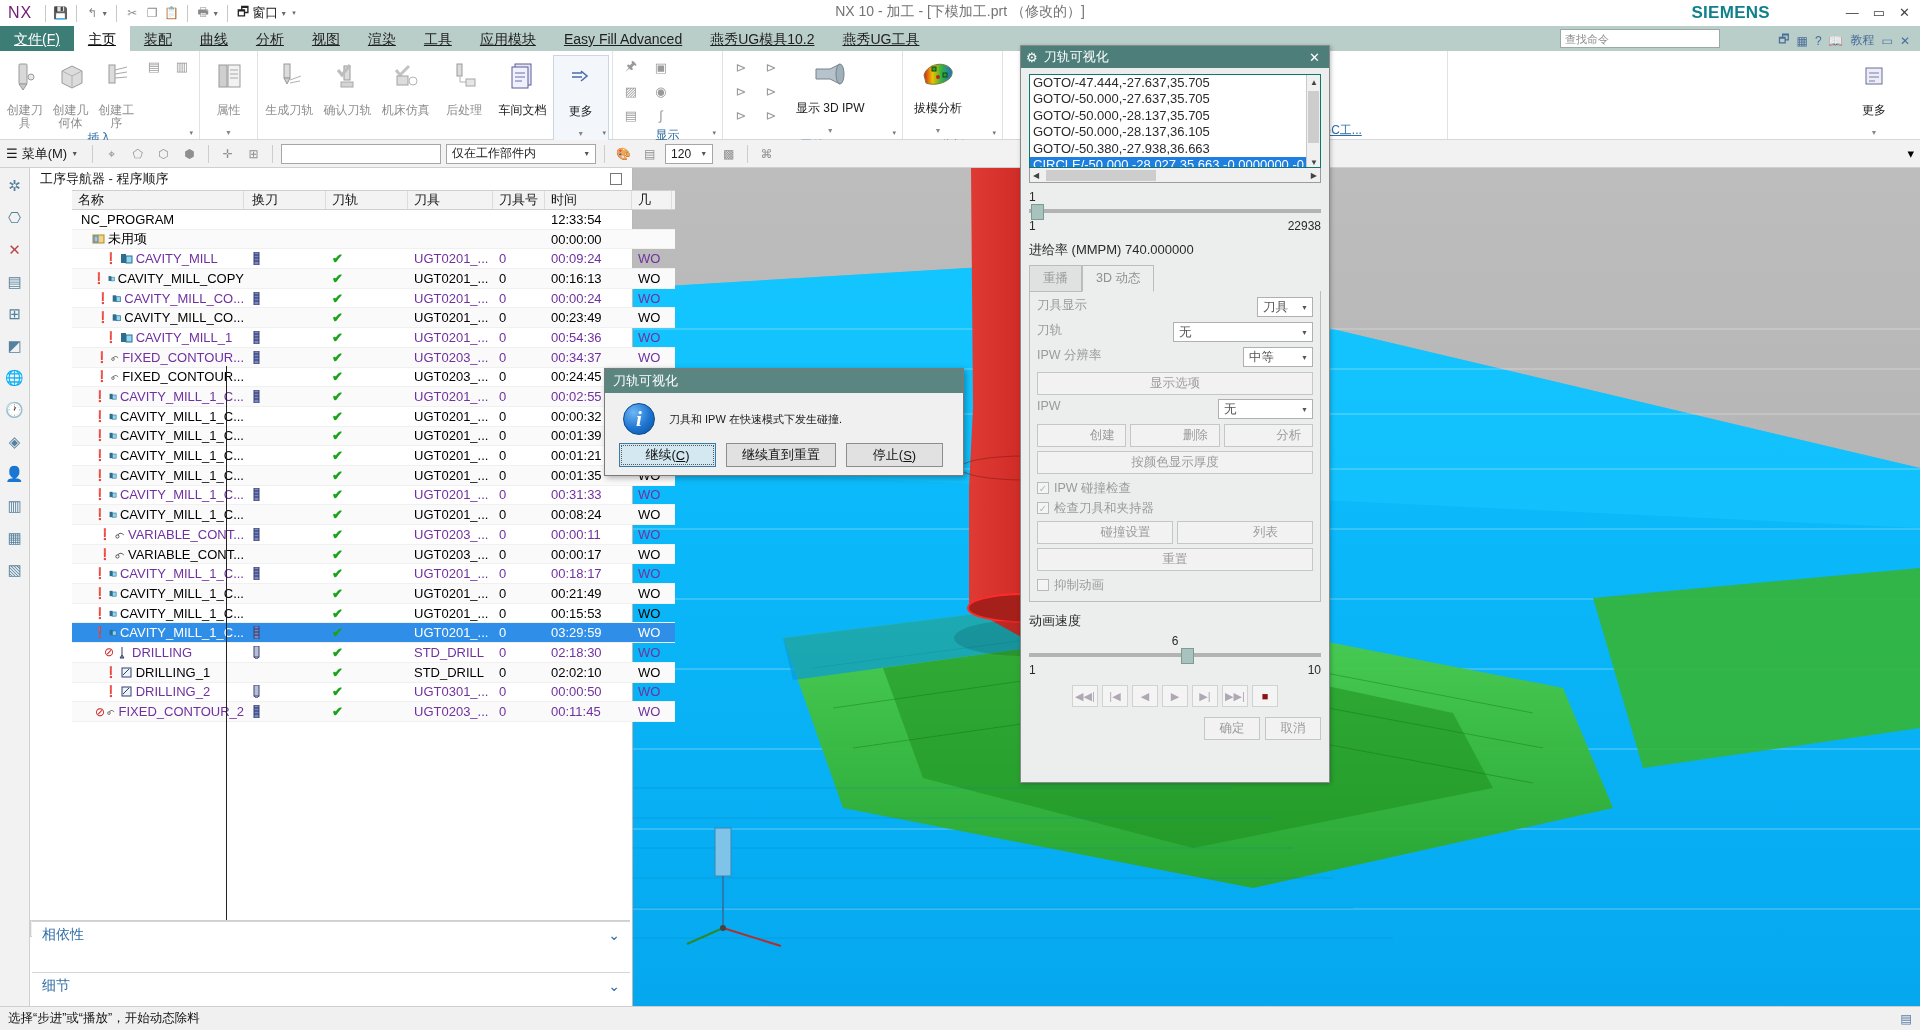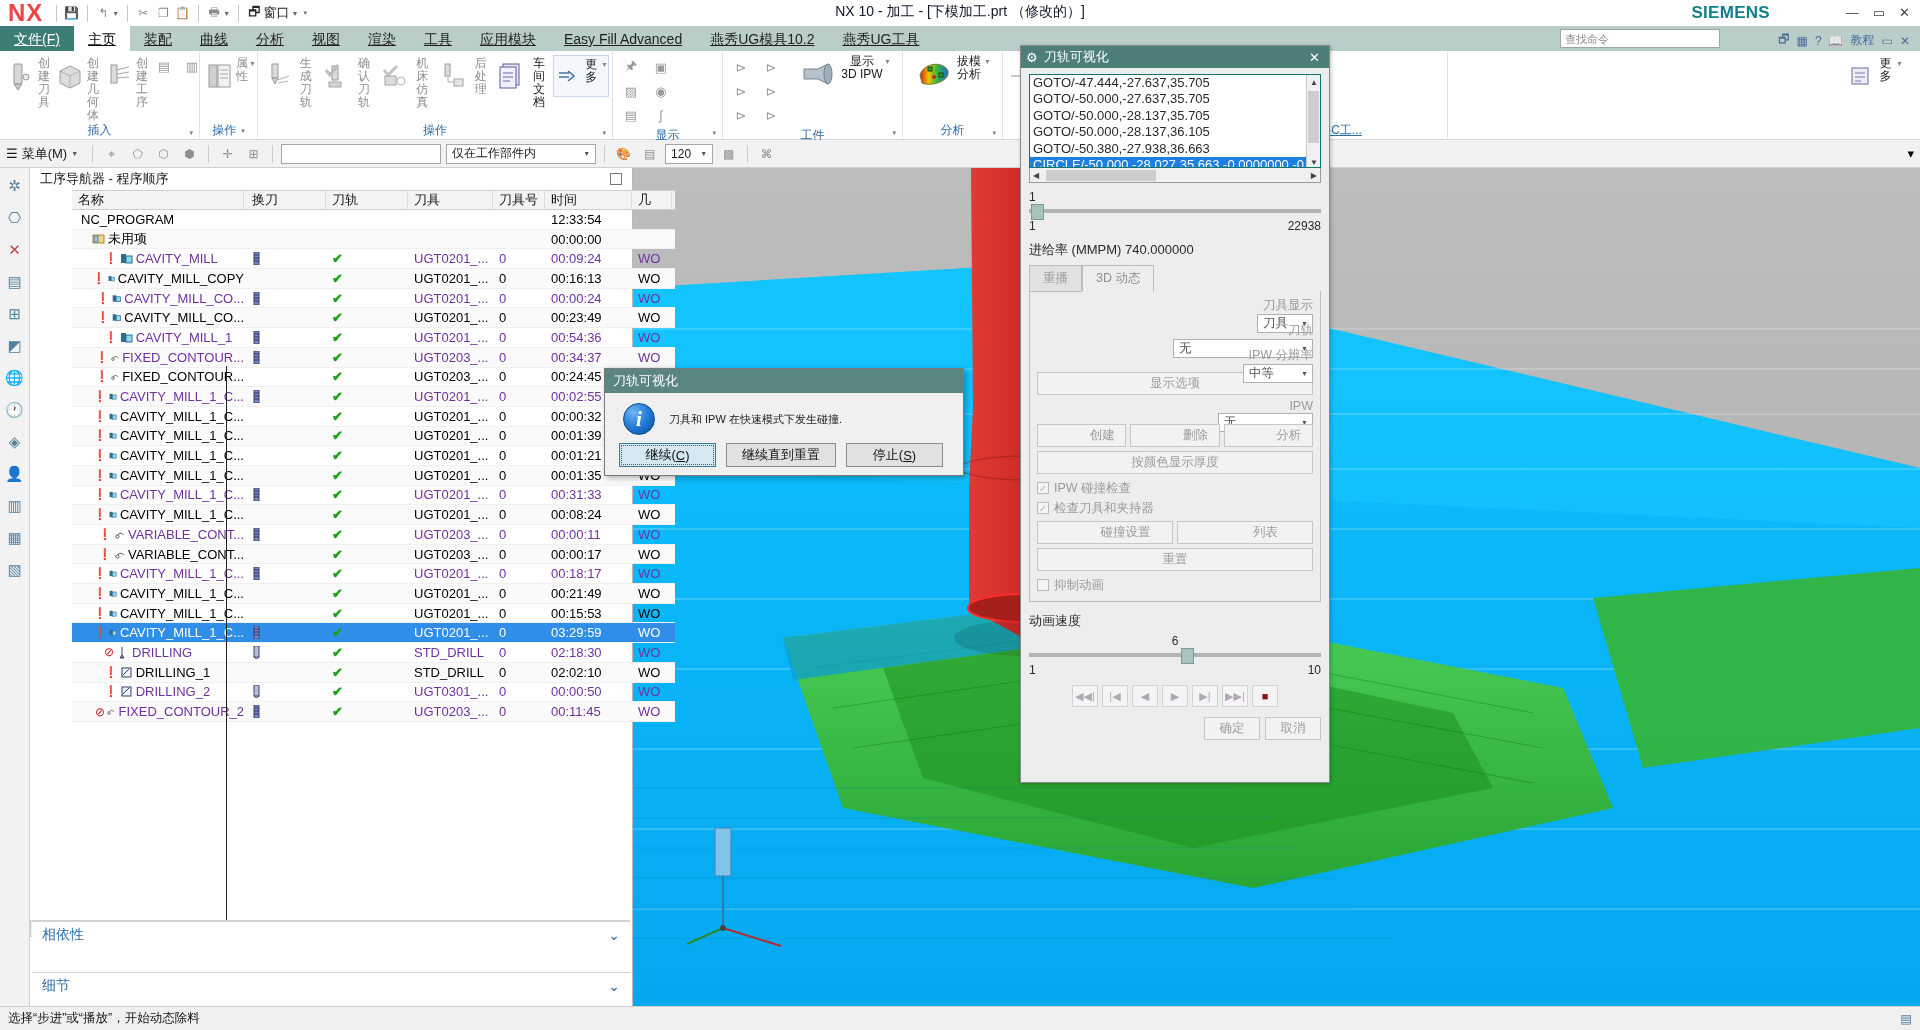--- a/index.html
+++ b/index.html
@@ -12,31 +12,31 @@
     background: #f0f0f0;
     -webkit-font-smoothing: antialiased;
   }
   #app { position: relative; width: 1920px; height: 1030px; }
 
   
   .qat {
     position: absolute; top: 0; left: 0; width: 1920px; height: 26px;
     background: #ffffff; display: flex; align-items: center; padding-left: 6px;
   }
-  .nx-logo { font-size: 24px; font-weight: bold; color: #ef4444; letter-spacing: 1px; padding: 0 8px 0 2px; }
+  .nx-logo { font-size: 16px; font-weight: normal; color: #701a75; letter-spacing: 1px; padding: 0 8px 0 2px; }
   .qat-sep { width: 1px; height: 17px; background: #c8c8c8; margin: 0 5px; }
   .qat-btn {
     width: 20px; height: 20px; display: inline-flex; align-items: center;
     justify-content: center; color: #8a8a8a; font-size: 12px;
   }
   .qat-caret { font-size: 7px; color: #6a6a6a; margin: 0 3px 0 -1px; }
   .qat-win { display: flex; align-items: center; gap: 3px; padding-left: 4px; color: #222; font-size: 13px; }
   .win-title {
     position: absolute; top: 3px; left: 0; width: 1920px; text-align: center;
-    font-size: 14px; color: #0f172a; pointer-events: none;
+    font-size: 14px; color: #737373; pointer-events: none;
   }
   .siemens {
     position: absolute; right: 150px; top: 3px;
     font-size: 17px; font-weight: bold; color: #12808c; letter-spacing: .3px;
   }
   .wincaps { position: absolute; right: 10px; top: 5px; display: flex; gap: 14px; color: #444; font-size: 13px; }
 
   
   .ribbon-tabs {
     position: absolute; top: 26px; left: 0; width: 1920px; height: 25px;
@@ -58,21 +58,21 @@
     display: flex; align-items: stretch;
   }
   .rgroup { position: relative; display: flex; flex-direction: column; border-right: 1px solid #e2e2e2; padding: 0 3px; }
   .rgroup-items { flex: 1; display: flex; align-items: flex-start; padding-top: 4px; gap: 2px; }
   .rgroup-label {
     height: 17px; font-size: 12px; color: #2e6ca4; text-align: center;
     display: flex; align-items: center; justify-content: center; gap: 5px;
   }
   .rgroup-label .dd { font-size: 7px; color: #777; }
   .bigbtn {
-    width: 58px; display: flex; flex-direction: row; gap: 1px;
+    width: 58px; display: flex; flex-direction: column; align-items: center; gap: 9px;
     padding-top: 2px; color: #8e8e8e; font-size: 12px; text-align: center; line-height: 13px;
   }
   .bigbtn.enabled { color: #1a1a1a; }
   .bigbtn .glyph { height: 38px; display: flex; align-items: center; justify-content: center; }
   .bigbtn .arrow { font-size: 7px; color: #888; }
   .wide { width: auto; padding: 0 8px; }
   .icogrid { display: grid; grid-template-columns: repeat(2, 30px); grid-auto-rows: 24px; align-items: center; justify-items: center; }
   .icogrid3 { display: grid; grid-template-columns: repeat(2, 28px); grid-auto-rows: 22px; align-items: center; justify-items: center; }
   .minibtn { width: 22px; height: 20px; display: flex; align-items: center; justify-content: center; color:#9a9a9a; }
   .grp-link { font-size: 12px; color: #2e6ca4; text-decoration: underline; }
@@ -158,21 +158,21 @@
   .slider-row { margin-top: 7px; }
   .slider-track { position: relative; height: 14px; }
   .strack { position: absolute; left: 0; top: 5px; width: 100%; height: 4px; background: #b3b3b3; }
   .sthumb { position: absolute; top: 0; width: 13px; height: 16px; background: #a8c2bd; border: 1px solid #7e9a95; }
   .sl-labels { display: flex; justify-content: space-between; font-size: 12px; color: #2a2a2a; margin-top: 1px; }
   .feed { margin-top: 8px; font-size: 13px; }
   .tabs2 { display: flex; margin-top: 6px; }
   .tab2 { padding: 4px 13px; border: 1px solid #bcbcbc; background: #e0e2e2; color: #9a9a9a; font-size: 12.5px; }
   .tab2.active { background: #eceeee; border-bottom-color: #eceeee; color: #909090; }
   .panel2 { border: 1px solid #bcbcbc; border-top: none; background: #eceeee; padding: 6px 7px; margin-top: -1px; }
-  .frow { display: flex; align-items: flex-end; height: 22px; margin-bottom: 3px; flex-direction: column; }
+  .frow { display: flex; align-items: flex-start; height: 22px; margin-bottom: 3px; }
   .flab { color: #9a9a9a; font-size: 12.5px; flex: 1; }
   .combo { height: 20px; background: #fff; border: 1px solid #b0b0b0; display: flex; align-items: center; padding-left: 5px; justify-content: space-between; color: #555; font-size: 12.5px; }
   .combo .car { font-size: 7px; padding: 0 4px; color: #555; }
   .gbtn { height: 23px; border: 1px solid #c6c6c6; background: #f2f2f2; color: #9c9c9c; display: flex; align-items: center; justify-content: center; font-size: 12.5px; }
   .gbtn.wide2 { width: 100%; margin-bottom: 4px; }
   .btnrow { display: flex; gap: 4px; margin-bottom: 4px; }
   .btnrow .gbtn { flex: 1; padding-left: 41px; }
   .cbrow { display: flex; align-items: center; gap: 5px; height: 20px; color: #9a9a9a; font-size: 12.5px; }
   .cbox { width: 12px; height: 12px; border: 1px solid #b9b9b9; background: #f4f4f4; display:flex; align-items:center; justify-content:center; color:#a9bdb9; font-size:10px; }
   .anim-head { margin-top: 10px; font-size: 13px; color: #2a2a2a; }

